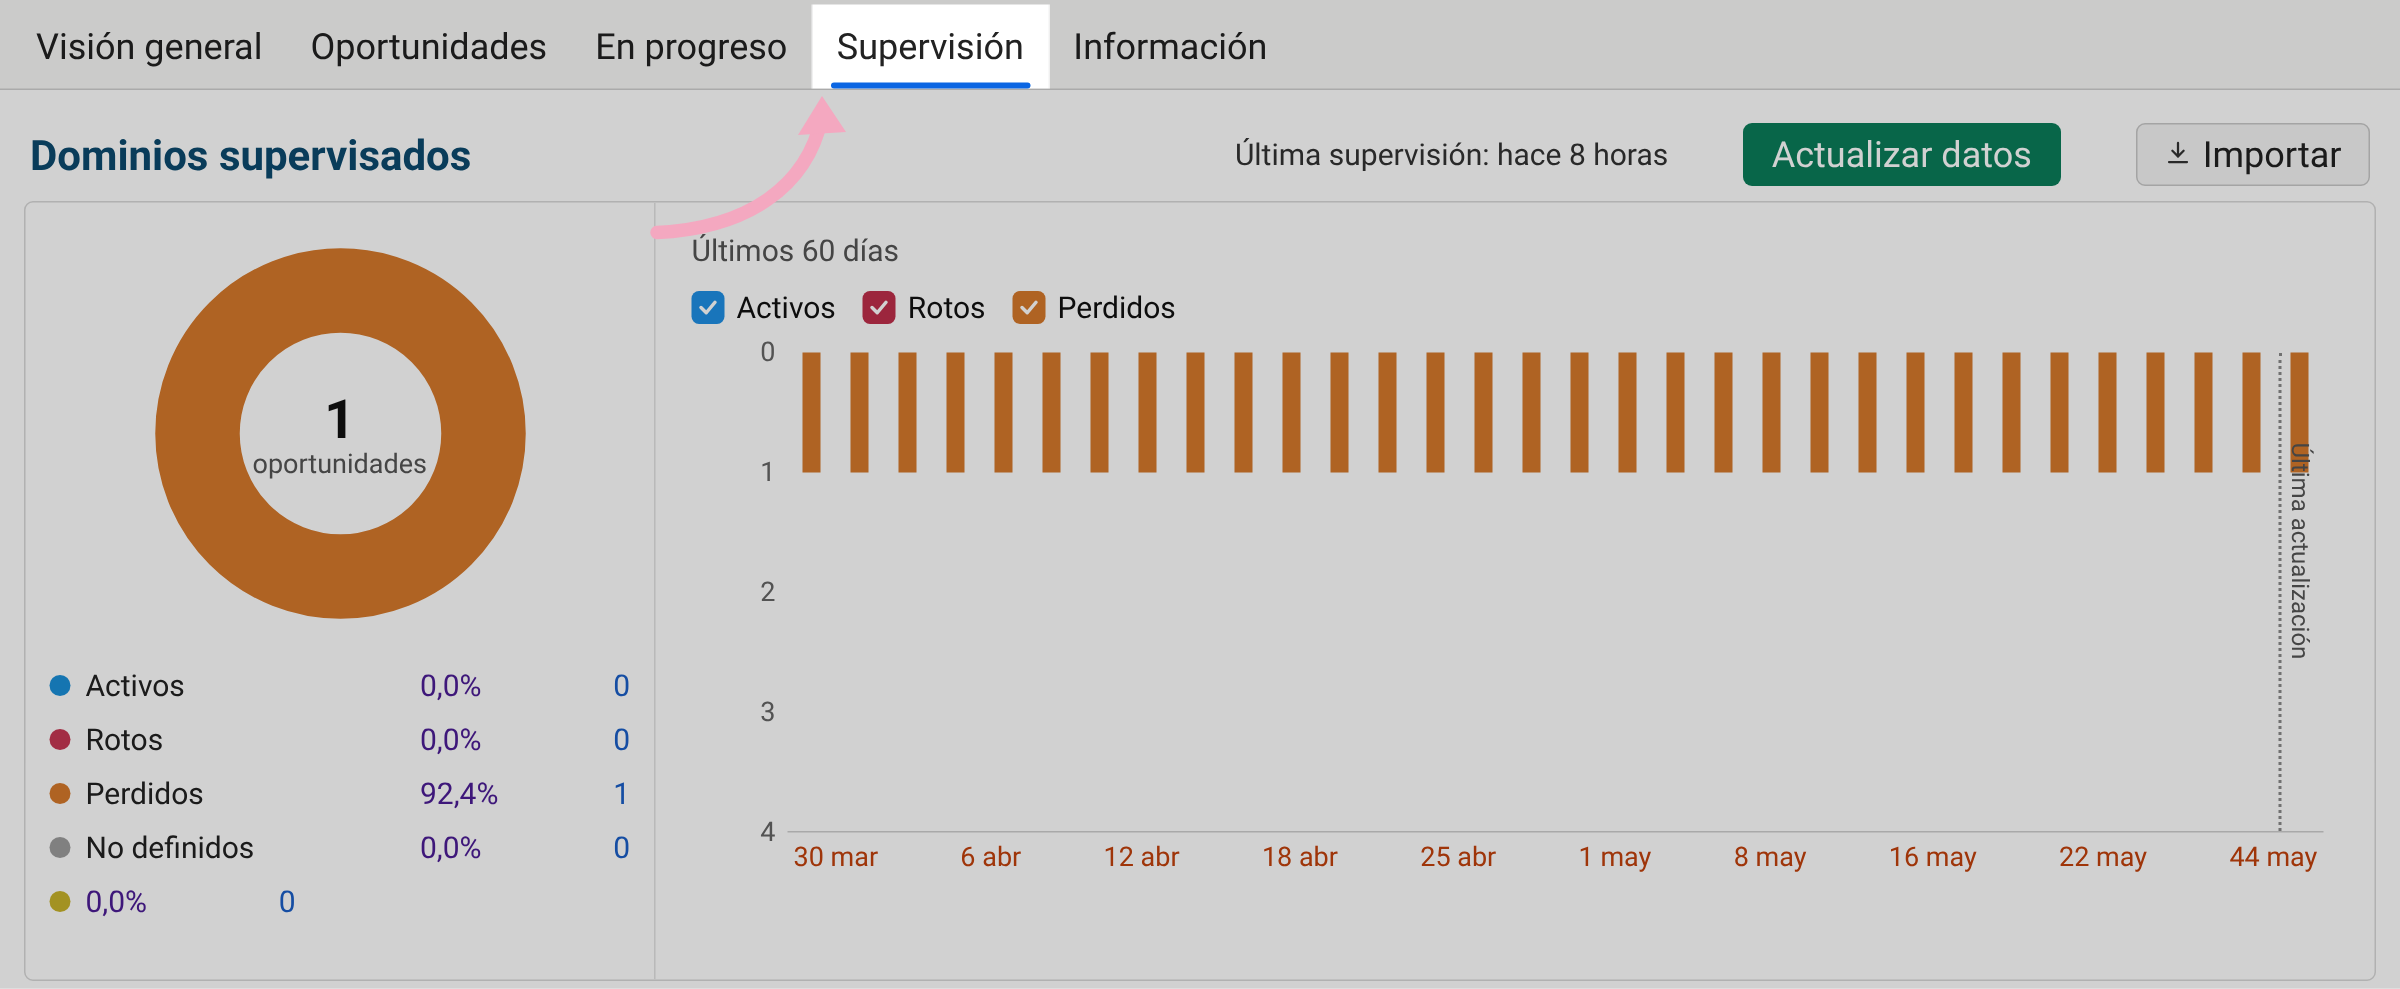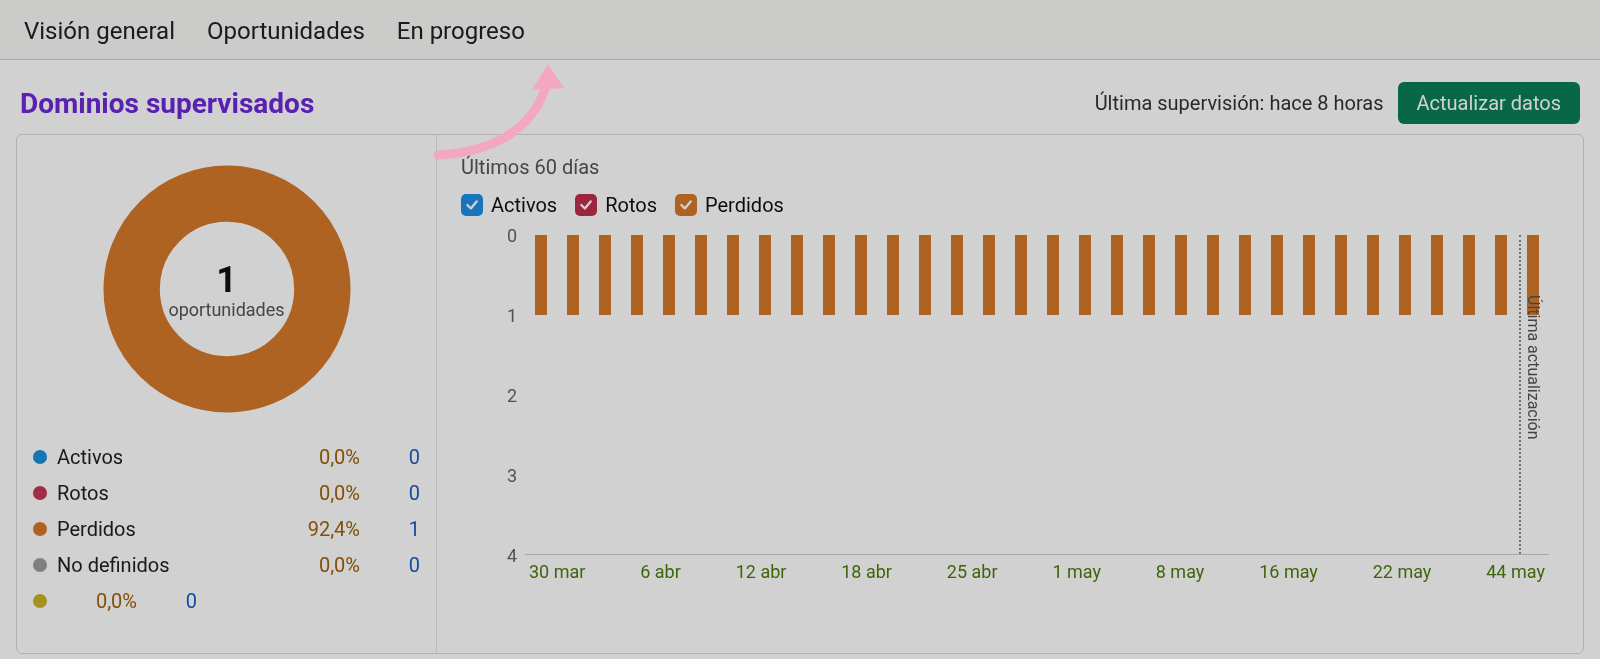--- a/index.html
+++ b/index.html
@@ -33,27 +33,28 @@
   .tab.active-tab::after {
     content:""; position:absolute; left:12px; right:12px; bottom:0; height:4px;
     background:#0b66e3; border-radius:2px;
   }
 
   
   .header-row {
     display:flex; align-items:center; justify-content:space-between;
     padding:22px 20px 10px;
   }
-  .page-title { font-size:28px; font-weight:700; color:#6d28d9; }
+  .page-title { font-size:28px; font-weight:700; color:#0c4a6e; }
   .header-right { display:flex; align-items:center; gap:14px; }
   .last-check { font-size:20px; color:#333; }
   .btn {
     display:inline-flex; align-items:center; gap:8px;
-    height:42px; padding:12px 18px; border-radius:6px; font-size:20px; cursor:pointer;
+    height:42px; padding:12px 18px; border-radius:6px; font-size:24px; cursor:pointer;
     border:1px solid transparent;
+    margin-left:36px;
   }
   .btn-primary { background:#0a7d5a; color:#fff; }
   .btn-secondary { background:#f4f4f4; color:#222; border-color:#c8c8c8; }
   .btn-secondary svg { width:18px; height:18px; }
 
   
   .content {
     display:flex; gap:0px; margin:0 16px 16px;
     border:1px solid #d8d8d8; border-radius:6px; background:#fff;
     height:520px; overflow:hidden;
@@ -68,21 +69,21 @@
     position:absolute; inset:0; display:flex; flex-direction:column;
     align-items:center; justify-content:center;
   }
   .donut-center .num { font-size:36px; font-weight:700; color:#111; }
   .donut-center .lbl { font-size:18px; color:#555; margin-top:-2px; }
 
   .stat-list { width:100%; margin-top:20px; font-size:20px; }
   .stat-row { display:flex; align-items:center; height:36px; }
   .stat-dot { width:14px; height:14px; border-radius:50%; margin-right:10px; flex:0 0 auto; }
   .stat-name { flex:1 1 auto; color:#222; }
-  .stat-pct { width:80px; text-align:right; color:#a16207; }
+  .stat-pct { width:80px; text-align:left; color:#4c1d95; }
   .stat-cnt { width:60px; text-align:right; color:#1a5fc7; }
 
   .right-panel { flex:1 1 auto; padding:20px 24px 10px 24px; position:relative; }
   .range-label { font-size:20px; color:#555; margin-bottom:14px; }
   .legend { display:flex; align-items:center; gap:18px; font-size:20px; margin-bottom:18px;}
   .legend-item { display:flex; align-items:center; gap:8px; }
   .legend-chk {
     width:22px; height:22px; border-radius:5px; display:flex; align-items:center; justify-content:center;
   }
   .legend-chk svg { width:14px; height:14px; }
@@ -106,40 +107,52 @@
     position:absolute; top:0; bottom:0; right:28px;
     border-left:2px dotted #8a8a8a;
   }
   .vline-label {
     position:absolute; right:6px; top:60px;
     writing-mode:vertical-rl; font-size:16px; color:#555;
   }
   .x-axis {
     position:absolute; left:64px; right:10px; bottom:0; height:30px;
     display:flex; justify-content:space-between; align-items:flex-start;
-    font-size:18px; color:#4d7c0f; padding:6px 4px 0;
+    font-size:18px; color:#c2410c; padding:6px 4px 0;
   }
 
   
   .pink-arrow { position:absolute; left:428px; top:60px; z-index:61; pointer-events:none; }
 </style>
 </head>
 <body>
 
 <div class="tabs">
   <div class="tab">Visión general</div>
   <div class="tab">Oportunidades</div>
   <div class="tab">En progreso</div>
+  <div class="tab active-tab">Supervisión</div>
+  <div class="tab">Información</div>
 </div>
 
 <div class="header-row">
   <div class="page-title">Dominios supervisados</div>
   <div class="header-right">
     <div class="last-check">Última supervisión: hace 8 horas</div>
     <div class="btn btn-primary">Actualizar datos</div>
+    <div class="btn btn-secondary">
+      <span>
+        <svg viewBox="0 0 24 24" fill="none" stroke="#333" stroke-width="2" stroke-linecap="round" stroke-linejoin="round">
+          <path d="M12 3v12"></path>
+            <path d="M7 10l5 5 5-5"></path>
+            <path d="M4 20h16"></path>
+        </svg>
+      </span>
+      <span>Importar</span>
+    </div>
   </div>
 </div>
 
 <div class="content">
 
   <div class="left-panel">
     <div class="donut-wrap">
       <svg viewBox="0 0 120 120" width="260" height="260">
         <circle cx="60" cy="60" r="44" fill="none" stroke="#d6792b" stroke-width="26"></circle>
       </svg>

